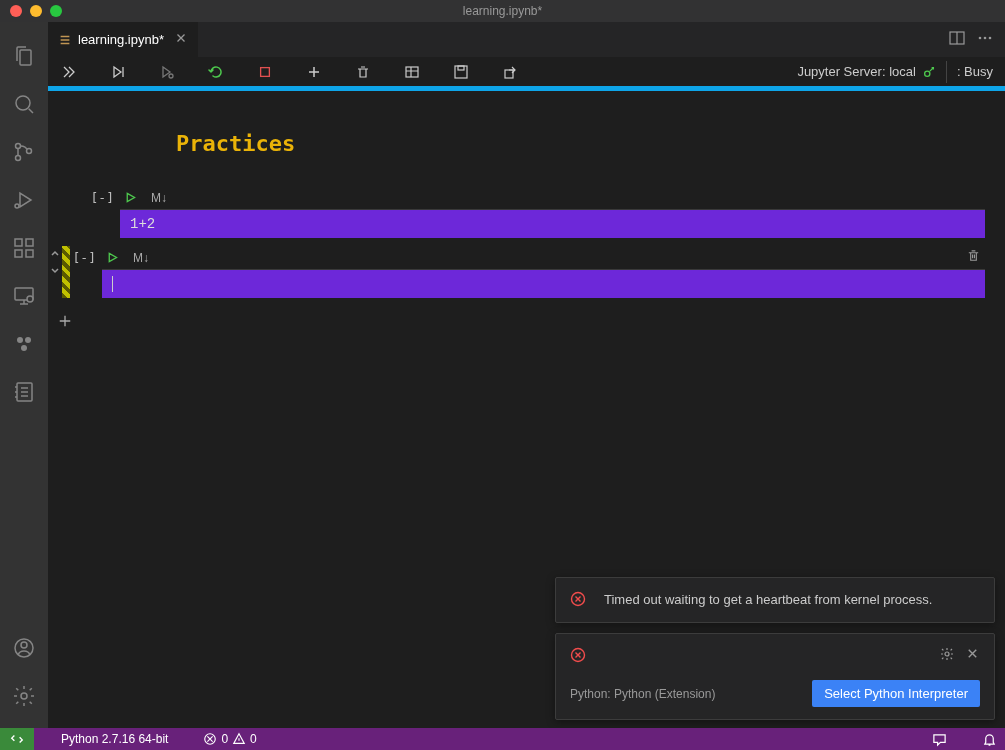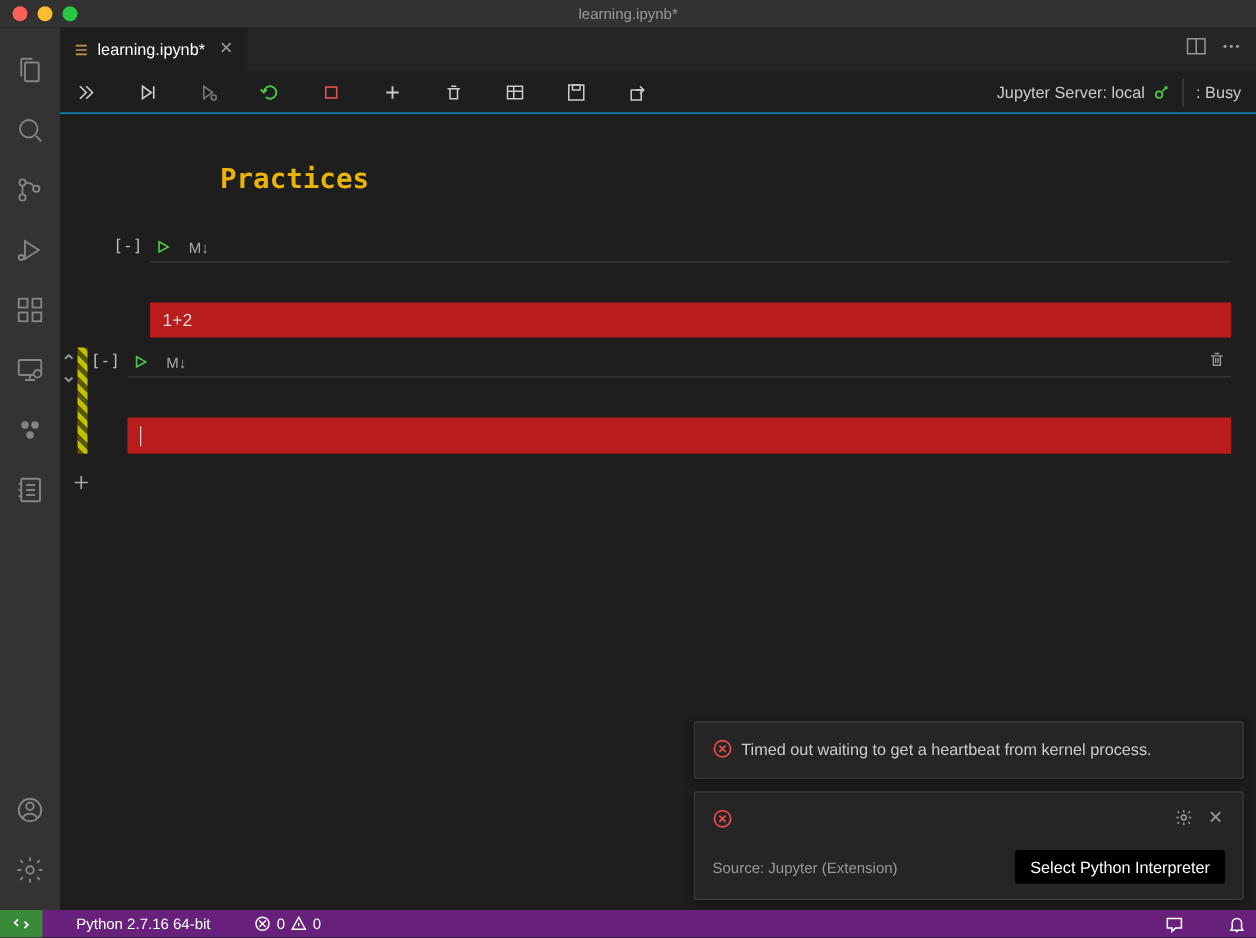--- a/index.html
+++ b/index.html
@@ -106,21 +106,21 @@
   color: #999;
 }
 
 
 .nb-toolbar {
   height: 34px;
   display: flex;
   align-items: center;
   padding: 0 12px;
   gap: 31px;
-  border-bottom: 1px solid #0ea5e9;
+  border-bottom: 5px solid #0ea5e9;
 }
 .nb-tool {
   color: #ccc;
   cursor: pointer;
   display: flex;
   align-items: center;
   justify-content: center;
   width: 18px;
   height: 18px;
 }
@@ -188,27 +188,26 @@
   display: flex;
   align-items: center;
   gap: 14px;
   padding: 0 4px;
   border-bottom: 1px solid #3a3a3a;
 }
 .run-btn { color: #4ec94e; cursor: pointer; display:flex; }
 .md-label { font-size: 12px; color: #aaa; }
 .cell-header-right { margin-left: auto; color: #999; cursor:pointer; }
 .cell-body {
-  background: #b91c1c;
+  background: #6d28d9;
   padding: 6px 10px;
-  font-family: Liberation Sans, sans-serif;
+  font-family: Liberation Mono, monospace;
   font-size: 14px;
   color: #ddd;
   min-height: 26px;
-  margin-top: 32px;
 }
 .cursor-line {
   display: inline-block;
   width: 1px;
   height: 16px;
   background: #ccc;
   vertical-align: middle;
 }
 .add-cell {
   margin-left: 10px;
@@ -230,34 +229,34 @@
 }
 .notification {
   background: #252526;
   border: 1px solid #3c3c3c;
   border-radius: 2px;
   padding: 12px 14px;
   font-size: 13px;
   color: #ccc;
   box-shadow: 0 2px 8px rgba(0,0,0,0.4);
 }
-.notif-row { display: flex; gap: 7px; align-items: flex-start; }
+.notif-row { display: flex; gap: 18px; align-items: flex-start; }
 .notif-icon { color: #f14c4c; flex-shrink: 0; margin-top: 1px; }
 .notif-body { flex: 1; line-height: 1.5; }
 .notif-actions { display: flex; gap: 10px; margin-left: auto; color: #999; }
 .notif-actions > * { cursor: pointer; }
 .notif-footer {
   display: flex;
   justify-content: space-between;
   align-items: center;
   margin-top: 14px;
 }
 .notif-source { font-size: 12px; color: #999; }
 .notif-btn {
-  background: #000000;
+  background: #3b82f6;
   color: #fff;
   border: none;
   padding: 6px 12px;
   font-size: 13px;
   cursor: pointer;
   border-radius: 2px;
 }
 
 
 .statusbar {
@@ -564,21 +563,21 @@
             </svg>
         </span>
         <span>
           <svg width="15" height="15" viewBox="0 0 16 16" stroke="currentColor" stroke-width="1.5">
               <path d="M4 4l8 8M12 4l-8 8"></path>
             </svg>
         </span>
       </div>
     </div>
     <div class="notif-footer">
-      <span class="notif-source">Source: Jupyter (Extension)</span>
+      <span class="notif-source">Python: Python (Extension)</span>
       <button class="notif-btn">Select Python Interpreter</button>
     </div>
   </div>
 </div>
 
 <div class="statusbar">
   <div class="sb-remote">
     <svg width="14" height="14" viewBox="0 0 16 16" fill="none" stroke="#fff" stroke-width="1.6">
         <path d="M5 4L2 7l3 3M11 6l3 3-3 3"></path>
       </svg>

